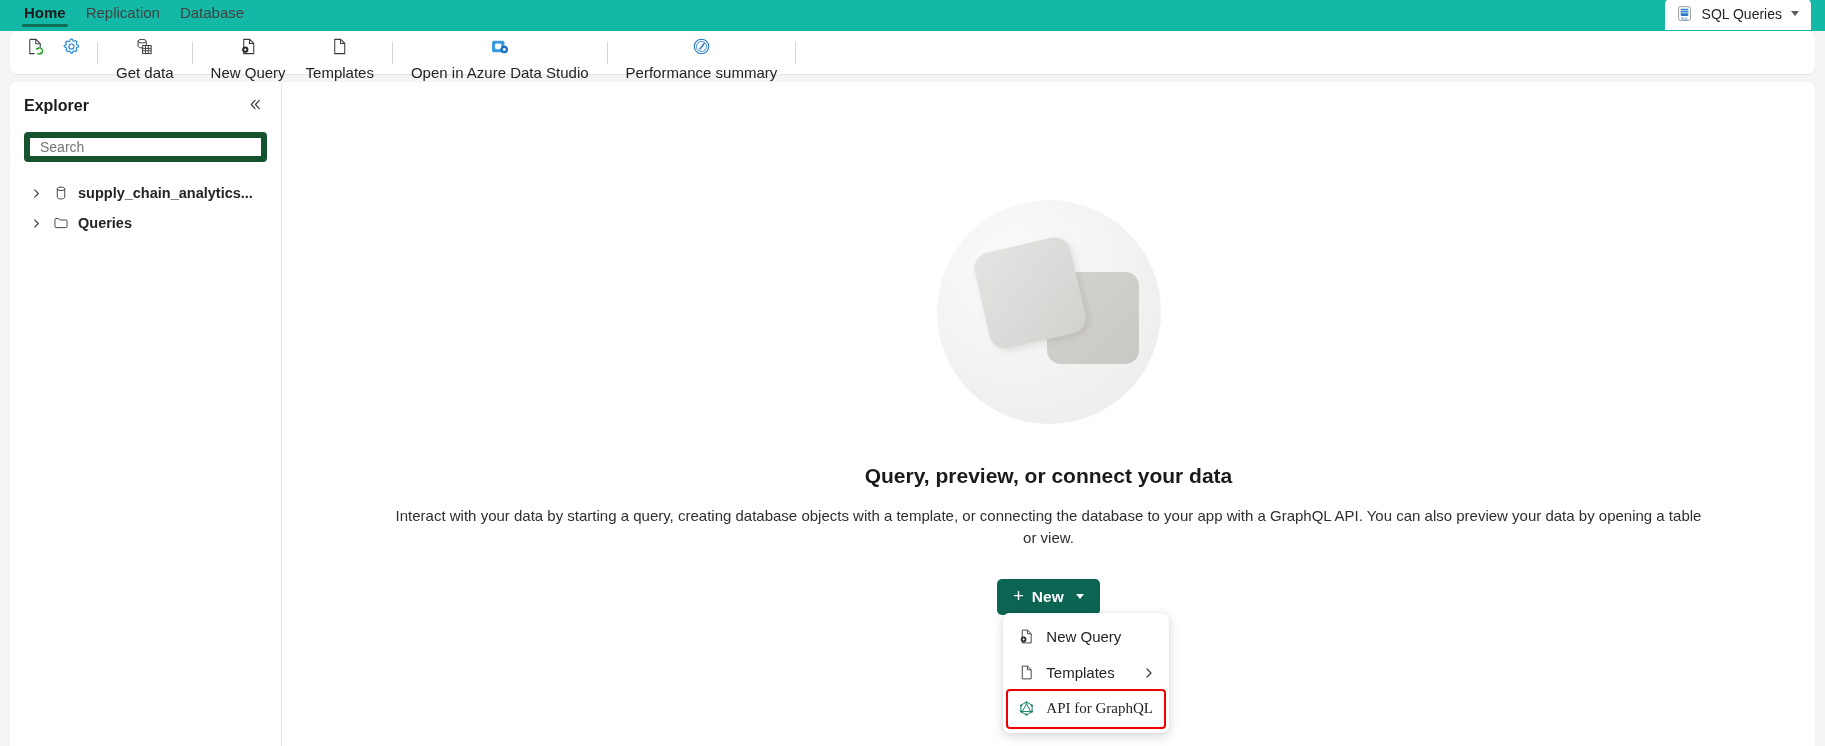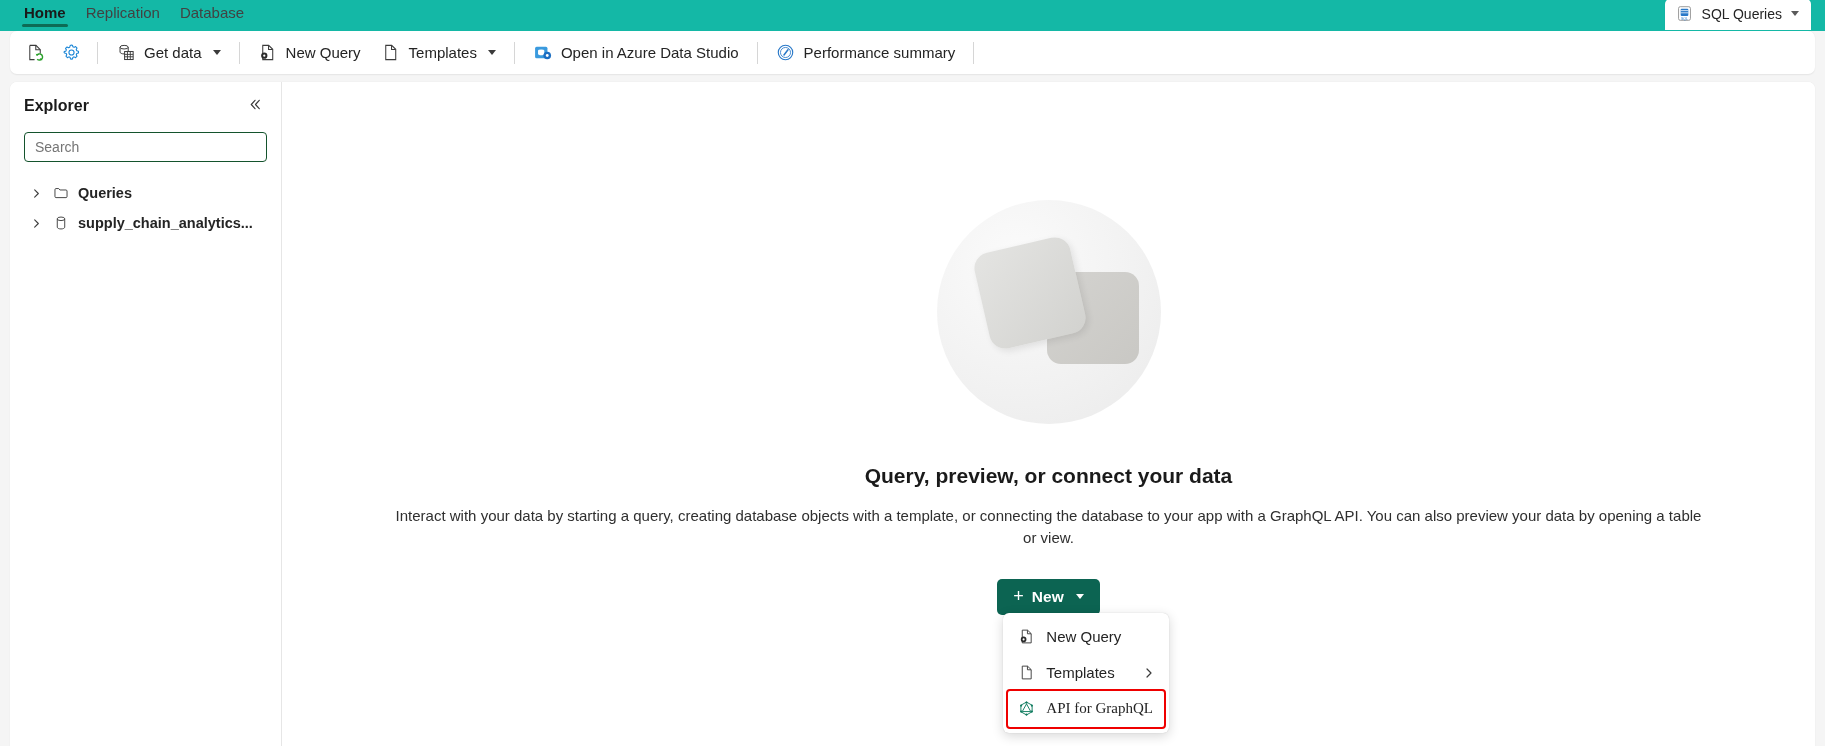--- a/index.html
+++ b/index.html
@@ -81,20 +81,21 @@
     display: flex;
     align-items: center;
     gap: 8px;
     height: 33px;
     padding: 0 9px;
     border-radius: 4px;
     font-size: 15px;
     color: #242424;
     cursor: pointer;
     white-space: nowrap;
+    flex-direction: column;
   }
   .tb-icon { display: flex; align-items: center; justify-content: center; width: 20px; height: 20px; flex: 0 0 20px; }
   .tb-sep { width: 1px; height: 22px; background: #d6d6d6; margin: 0 7px; }
   .caret {
     width: 0; height: 0;
     border-left: 4.5px solid transparent;
     border-right: 4.5px solid transparent;
     border-top: 5px solid #3b3b3b;
     margin-left: 3px;
   }
@@ -127,21 +128,21 @@
   .exp-title { font-size: 16px; font-weight: 600; color: #1a1a1a; }
   .collapse-btn {
     width: 24px; height: 24px;
     display: flex; align-items: center; justify-content: center;
     cursor: pointer; border-radius: 3px;
     color: #424242;
   }
   .search-box {
     width: 100%;
     height: 30px;
-    border: 1px solid #14532d;
+    border: 6px solid #14532d;
     border-radius: 4px;
     font-size: 14px;
     padding: 0 10px;
     color: #242424;
     font-family: "Liberation Sans", sans-serif;
     outline: none;
     background: #ffffff;
   }
   .search-box::placeholder { color: #757575; }
   .tree { margin-top: 16px; }
@@ -408,47 +409,47 @@
           <svg width="15" height="15" viewBox="0 0 16 16">
             <path d="M7.5 3.5L3.5 8l4 4.5M12 3.5L8 8l4 4.5" fill="none" stroke="#3b3b3b" stroke-width="1.25" stroke-linecap="round" stroke-linejoin="round"></path>
           </svg>
         </span>
       </div>
     </div>
 
     <input class="search-box" type="text" placeholder="Search" style="">
 
     <div class="tree">
-      <div class="tree-row">
-        <span class="tree-chev">
-          <svg width="11" height="11" viewBox="0 0 12 12">
-            <path d="M4 2l4 4-4 4" fill="none" stroke="#3b3b3b" stroke-width="1.2" stroke-linecap="round" stroke-linejoin="round"></path>
-          </svg>
-        </span>
-        <span class="tree-icon">
-          <svg width="16" height="16" viewBox="0 0 18 18">
-            <path d="M2.2 5.2c0-.7.5-1.2 1.2-1.2h3l1.4 1.6h6.8c.7 0 1.2.5 1.2 1.2v6.2c0 .7-.5 1.2-1.2 1.2H3.4c-.7 0-1.2-.5-1.2-1.2z" fill="none" stroke="#3b3b3b" stroke-width="1.05" stroke-linejoin="round"></path>
-          </svg>
-        </span>
-        <span class="tree-label">Queries</span>
-      </div>
-
       <div class="tree-row">
         <span class="tree-chev">
           <svg width="11" height="11" viewBox="0 0 12 12">
             <path d="M4 2l4 4-4 4" fill="none" stroke="#3b3b3b" stroke-width="1.2" stroke-linecap="round" stroke-linejoin="round"></path>
           </svg>
         </span>
         <span class="tree-icon">
           <svg width="16" height="16" viewBox="0 0 18 18">
             <ellipse cx="9" cy="4.3" rx="4.2" ry="2" fill="none" stroke="#3b3b3b" stroke-width="1.05"></ellipse>
             <path d="M4.8 4.3v9.4c0 1.1 1.9 2 4.2 2s4.2-.9 4.2-2V4.3" fill="none" stroke="#3b3b3b" stroke-width="1.05"></path>
           </svg>
         </span>
         <span class="tree-label">supply_chain_analytics...</span>
+      </div>
+
+      <div class="tree-row">
+        <span class="tree-chev">
+          <svg width="11" height="11" viewBox="0 0 12 12">
+            <path d="M4 2l4 4-4 4" fill="none" stroke="#3b3b3b" stroke-width="1.2" stroke-linecap="round" stroke-linejoin="round"></path>
+          </svg>
+        </span>
+        <span class="tree-icon">
+          <svg width="16" height="16" viewBox="0 0 18 18">
+            <path d="M2.2 5.2c0-.7.5-1.2 1.2-1.2h3l1.4 1.6h6.8c.7 0 1.2.5 1.2 1.2v6.2c0 .7-.5 1.2-1.2 1.2H3.4c-.7 0-1.2-.5-1.2-1.2z" fill="none" stroke="#3b3b3b" stroke-width="1.05" stroke-linejoin="round"></path>
+          </svg>
+        </span>
+        <span class="tree-label">Queries</span>
       </div>
     </div>
   </div>
 
   <div class="canvas">
 
     <div class="hero-circle">
       <div class="sq-back"></div>
       <div class="sq-front"></div>
     </div>

